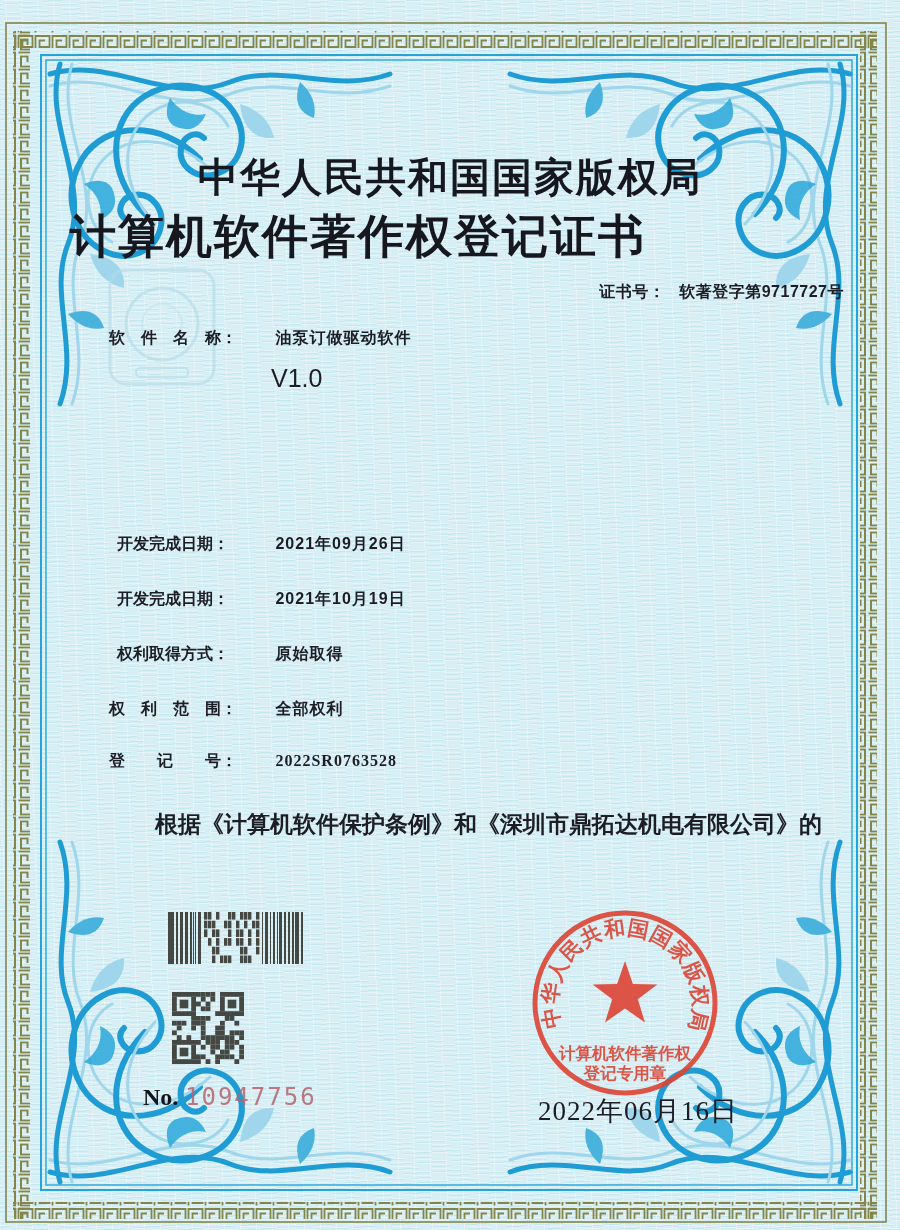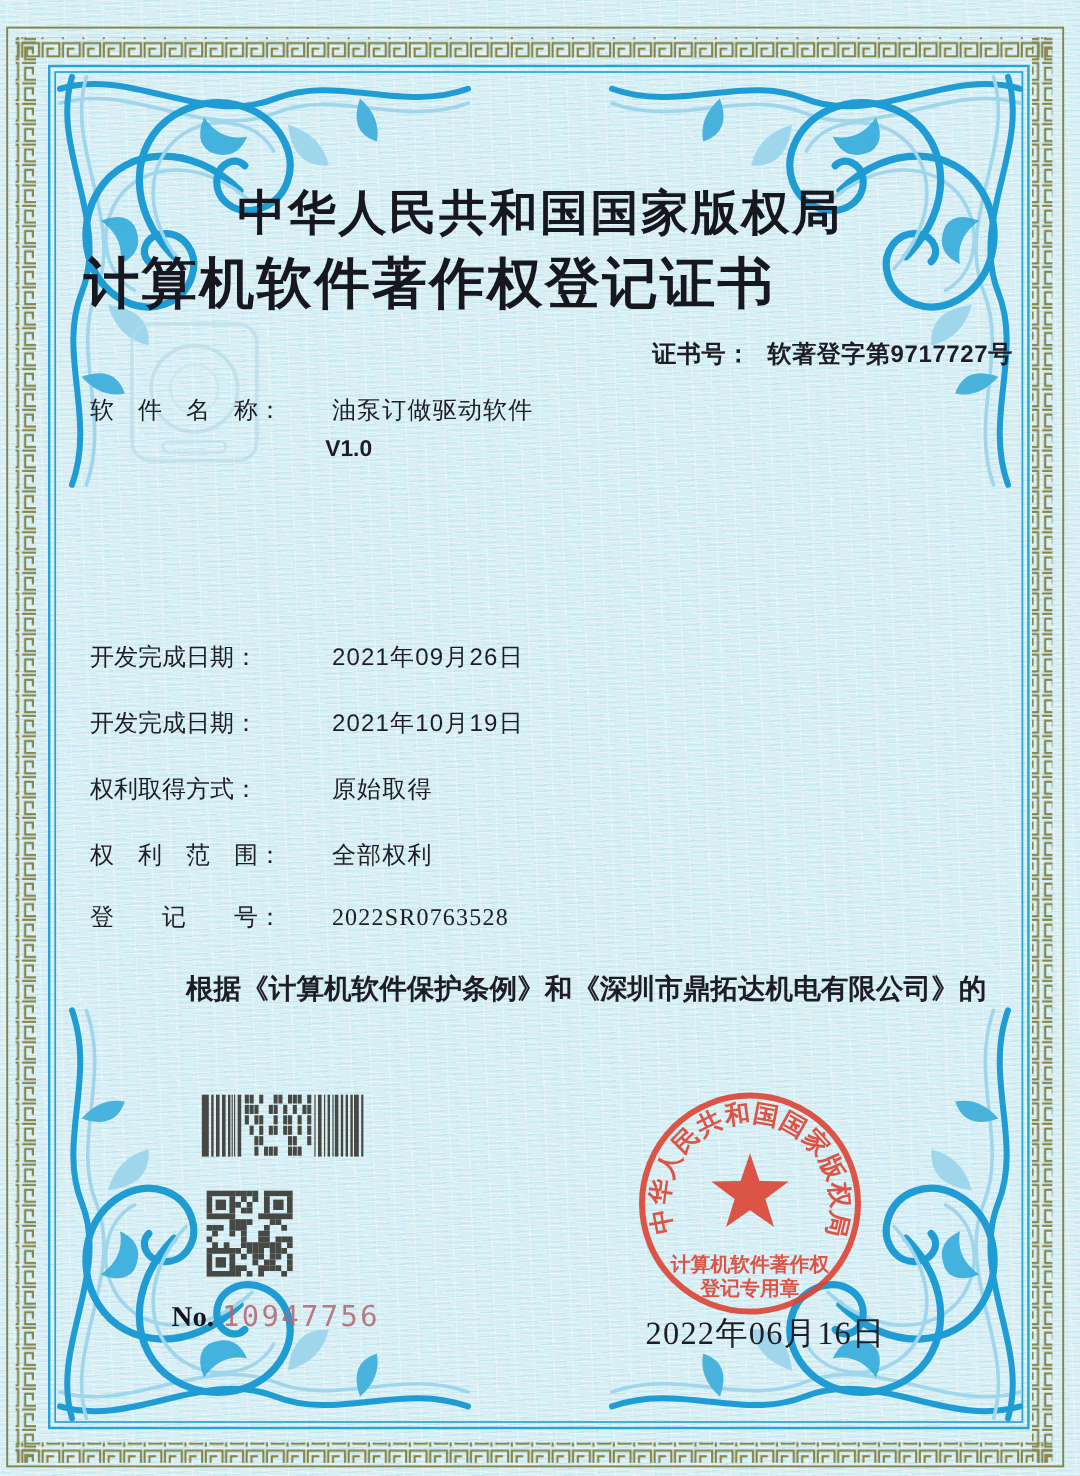--- a/index.html
+++ b/index.html
@@ -17,27 +17,27 @@
   svg{display:block;}
   .frame-svg{position:absolute;left:0;top:0;z-index:1;}
   .watermark{position:absolute;left:104px;top:262px;z-index:1;opacity:.6;}
   .content{position:absolute;left:0;top:0;width:900px;height:1230px;z-index:2;}
   .serif{font-family:"Liberation Serif","DejaVu Serif",serif;}
 
   .issuer{left:0;top:150px;width:900px;text-align:center;
           font-size:40px;font-weight:bold;letter-spacing:2px;color:#17171f;}
   .cert-title{left:0;top:206px;width:716px;text-align:center;
           font-size:46px;font-weight:bold;letter-spacing:2px;color:#17171f;}
-  .cert-no{right:56px;top:282px;font-size:20px;font-weight:bold;letter-spacing:.5px;}
+  .cert-no{right:56px;top:282px;font-size:16px;font-weight:bold;letter-spacing:.5px;}
   .cert-no .gap{display:inline-block;width:14px;}
 
-  .field{left:75px;font-size:20px;font-weight:normal;white-space:nowrap;}
+  .field{left:75px;font-size:16px;font-weight:bold;white-space:nowrap;text-align:center;}
   .field .lbl{display:inline-block;width:196px;}
   .field .val{letter-spacing:1px;}
-  .v2{left:271px;font-size:19px;font-weight:bold;}
+  .v2{left:271px;font-size:25px;font-weight:normal;}
 
   .stmt{left:75px;width:770px;font-size:23px;font-weight:bold;line-height:43px;}
   .stmt .l1{text-indent:80px;}
 
   .serial{left:143px;top:1083px;font-size:24px;white-space:nowrap;}
   .serial .no{font-weight:bold;font-family:"Liberation Serif","DejaVu Serif",serif;color:#14141c;}
   .serial .num{font-family:"DejaVu Sans Mono",monospace;color:#b5646c;letter-spacing:2px;opacity:.85;text-align:right;}
 
   .seal{position:absolute;left:525px;top:903px;z-index:3;opacity:.9;}
   .issue-date{left:538px;top:1093px;font-size:27px;font-weight:normal;letter-spacing:1px;z-index:3;}

